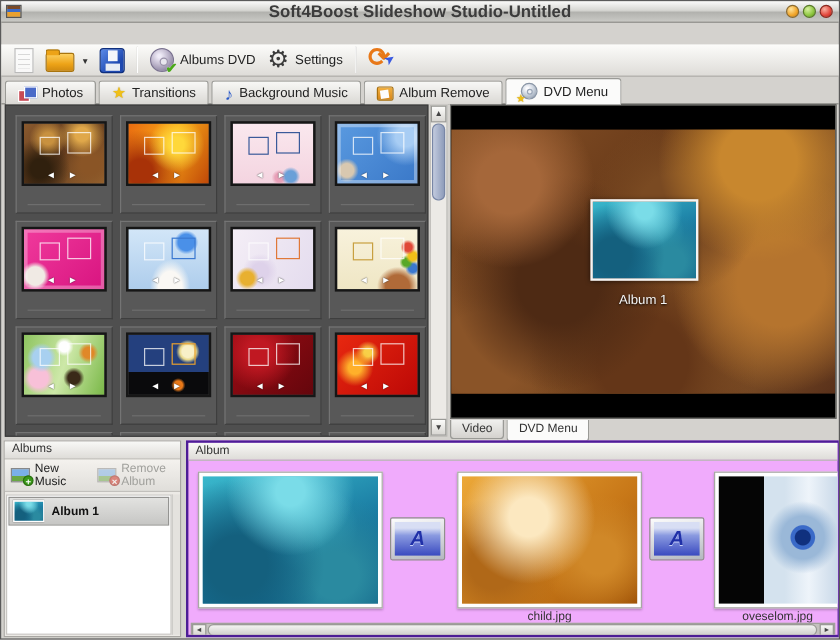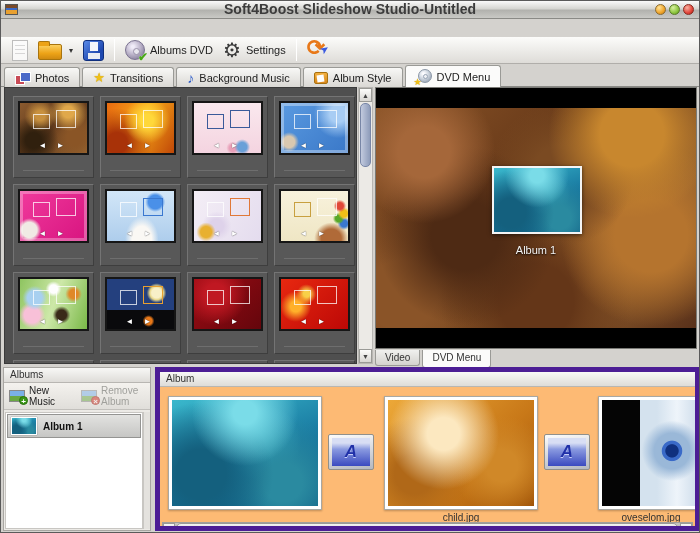--- a/index.html
+++ b/index.html
@@ -182,21 +182,21 @@
     font-size:8px; line-height:9px; font-weight:bold; color:#fff; text-align:center; }
   .badge.add { background:#3a9818; border:1px solid #2a7010; }
   .badge.del { background:#d02818; border:1px solid #981008; }
   .albums-list { position:absolute; left:1px; right:7px; top:44px; bottom:1px; background:#fff; border:1px solid #c8c6c2; }
   .albums-scroll-track { position:absolute; right:0; top:44px; bottom:1px; width:7px; background:#e4e2de; border-left:1px solid #c8c6c2; }
   .album-row { margin:1px; height:24px; display:flex; align-items:center; gap:6px; padding:0 3px;
     background:linear-gradient(#e2e2e0,#c6c6c4); border:1px solid #949492; }
   .album-row-thumb { width:26px; height:18px; border:1px solid #fff; box-shadow:0 0 1px #666; }
   .album-row-label { font-size:10px; font-weight:bold; color:#111; }
 
-  .album-panel { position:absolute; left:154px; top:366px; width:545px; height:164px; background:#fdba74; border:5px solid #4c1d95; overflow:hidden; }
+  .album-panel { position:absolute; left:154px; top:366px; width:545px; height:164px; background:#f0abfc; border:2px solid #4c1d95; overflow:hidden; }
   .photo-card { position:absolute; top:24px; background:#fff; border:1px solid #a8a8a4; padding:3px; box-shadow:0 1px 2px rgba(0,0,0,.25); }
   .photo-img { width:146px; height:106px; }
   .card-1 { left:8px; } .card-2 { left:224px; } .card-3 { left:438px; }
   .card-3 .photo-img { width:100px; }
   .child-img { background:radial-gradient(circle at 38% 32%, #fce8c0 0 14%, transparent 48%),
       radial-gradient(circle at 18% 70%, #b06818 0 14%, transparent 40%),
       radial-gradient(circle at 78% 62%, #d08828 0 12%, transparent 38%),
       linear-gradient(135deg,#eca838,#c87818 60%,#a05408); }
   .eye-img { background:radial-gradient(circle at 70% 48%, #10307e 0 7%, #3a6ac8 8% 11%, #9ab8d8 12% 20%, transparent 34%),
       radial-gradient(circle at 72% 46%, #fff 0 2%, transparent 4%),
@@ -271,21 +271,21 @@
     <div class="tab">
       <span class="ic-star">★</span>
       <span>Transitions</span>
     </div>
     <div class="tab">
       <span class="ic-music">♪</span>
       <span>Background Music</span>
     </div>
     <div class="tab">
       <span class="ic-albumstyle"></span>
-      <span>Album Style</span>
+      <span>Album Remove</span>
     </div>
     <div class="tab active">
       <span class="ic-dvd">
         <span class="disc"></span>
         <span class="mini-star">★</span>
       </span>
       <span>DVD Menu</span>
     </div>
   </div>
 

